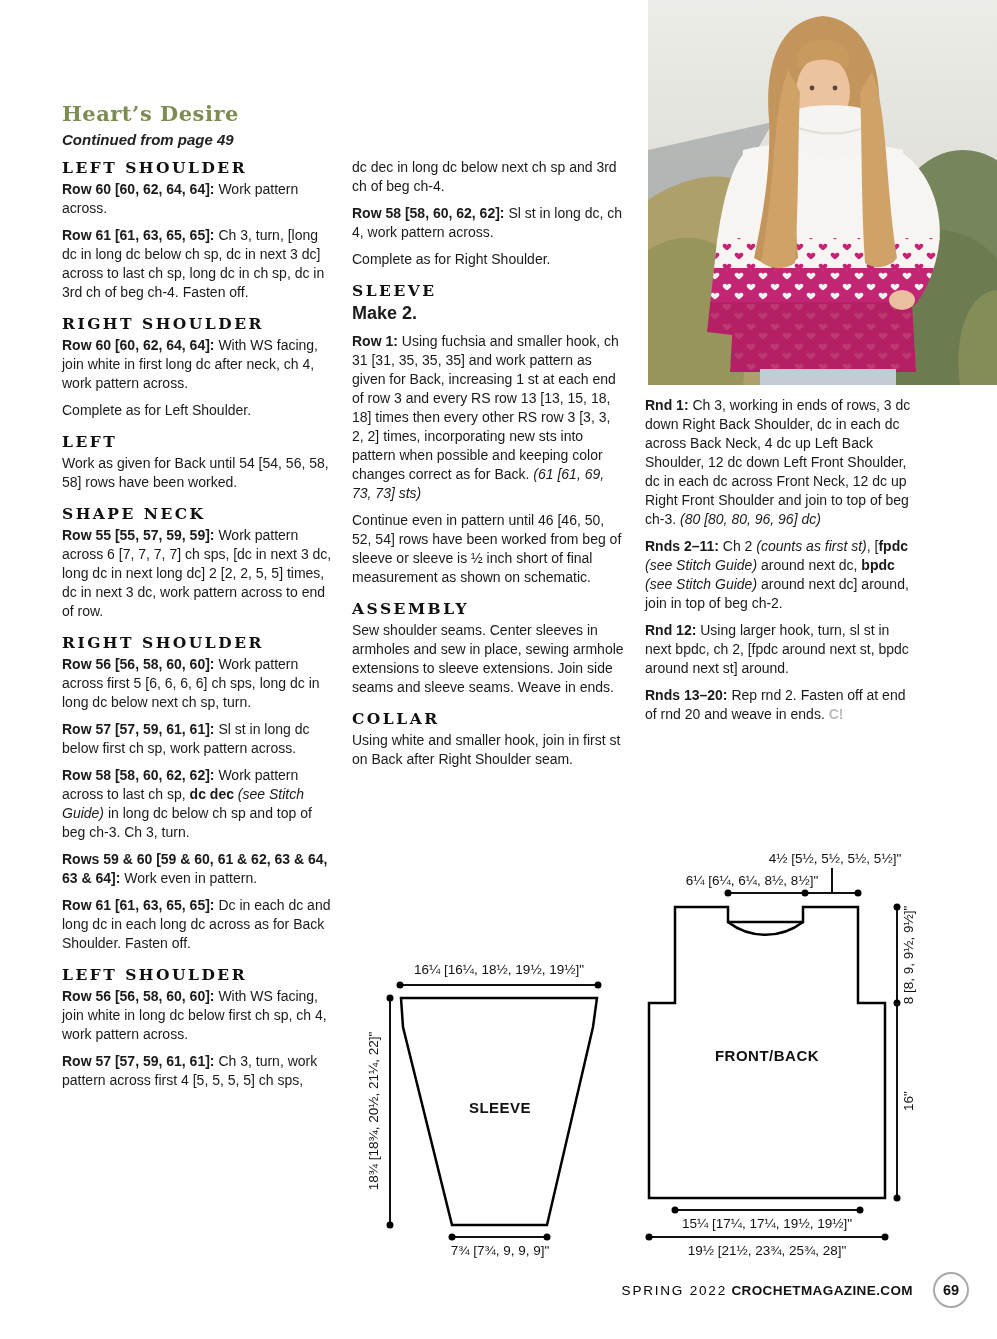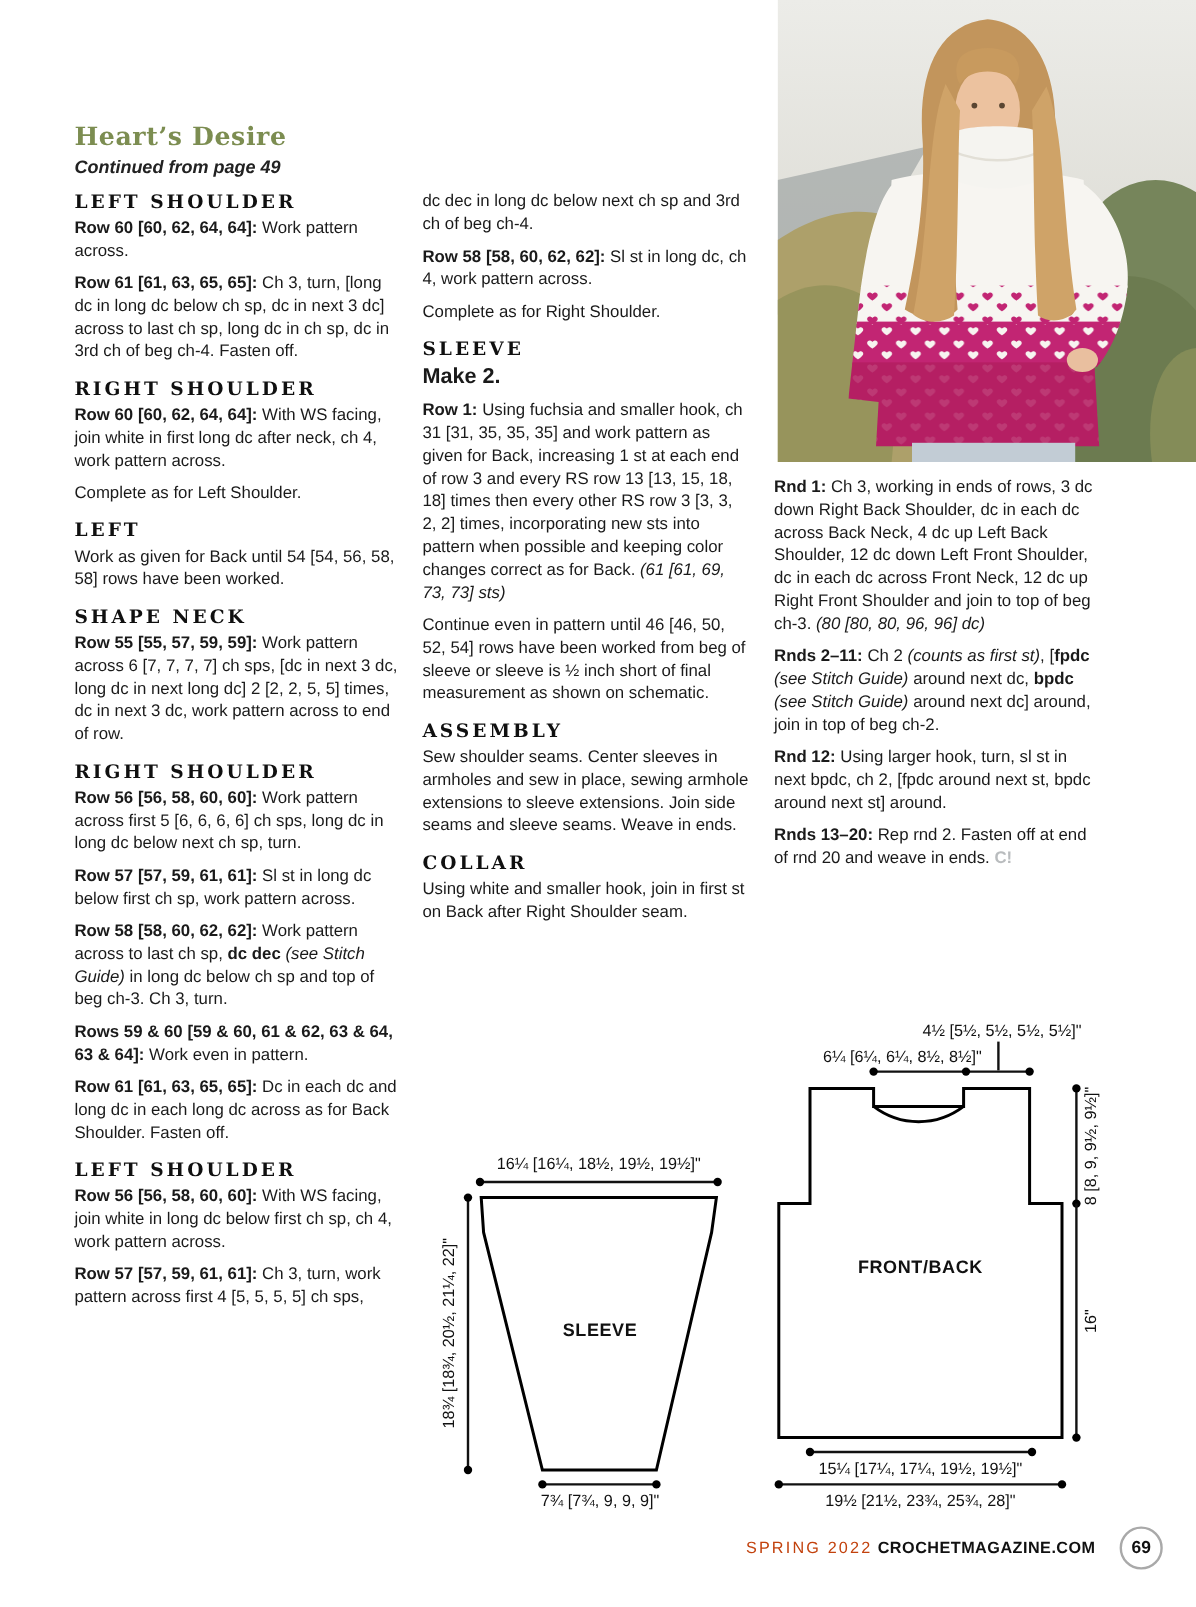--- a/index.html
+++ b/index.html
@@ -33,21 +33,21 @@
   .diagram-sleeve{position:absolute;left:350px;top:948px;}
   .diagram-frontback{position:absolute;left:630px;top:843px;}
   .diag text{font-family:"Liberation Sans",sans-serif;font-size:13.5px;fill:#111;}
   .diag .shape-label{font-weight:bold;font-size:15px;letter-spacing:.5px;}
   .diag .dim{stroke:#111;stroke-width:2;}
   .diag .outline{stroke:#000;stroke-width:2.5;fill:none;stroke-linejoin:miter;}
 
   
   .footer{position:absolute;left:0;top:1272px;width:100%;display:flex;
     justify-content:flex-end;align-items:center;gap:20px;padding-right:28px;box-sizing:border-box;}
-  .footer-season{font-size:13.5px;letter-spacing:1.8px;color:#c2410c;}
+  .footer-season{font-size:13.5px;letter-spacing:1.8px;color:#000000;}
   .footer-site{font-size:13.5px;font-weight:bold;letter-spacing:.4px;color:#111;}
   .page-circle{width:32px;height:32px;border:2px solid #a9a9a9;border-radius:50%;
     display:flex;align-items:center;justify-content:center;font-weight:bold;font-size:14.5px;color:#111;}
 </style>
 </head>
 <body>
 
 <div class="page">
 
   <h1 class="article-title">Heart’s Desire</h1>

